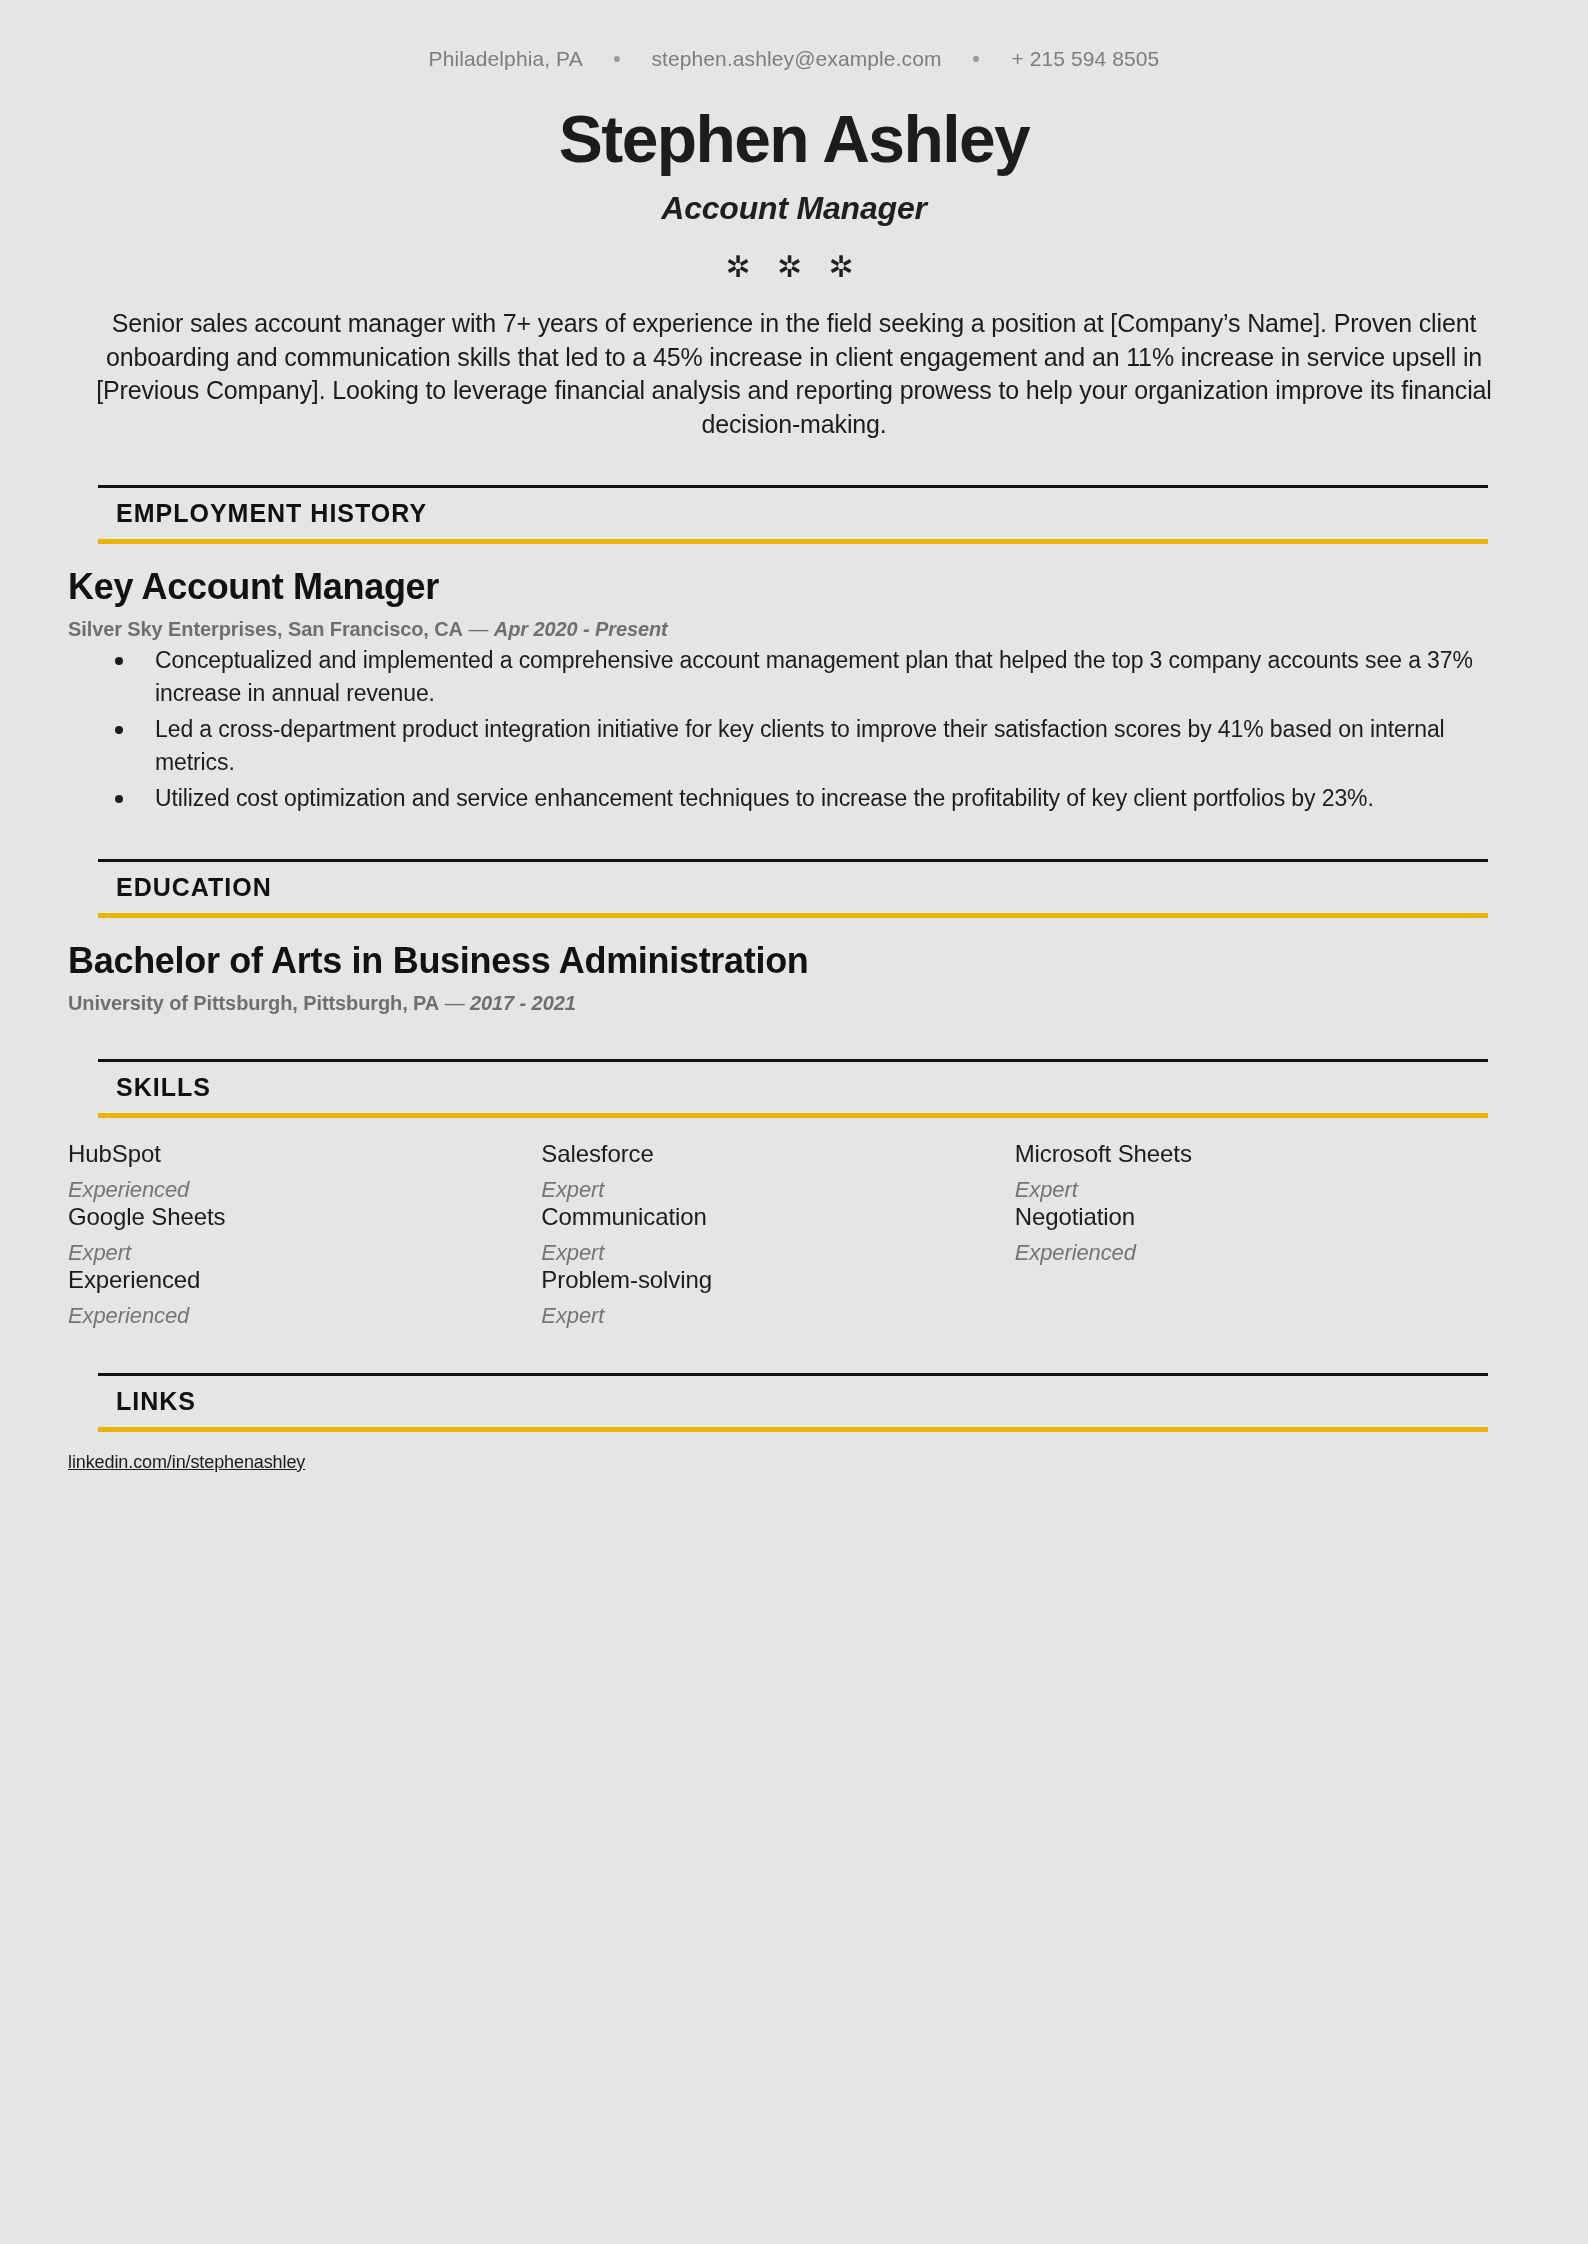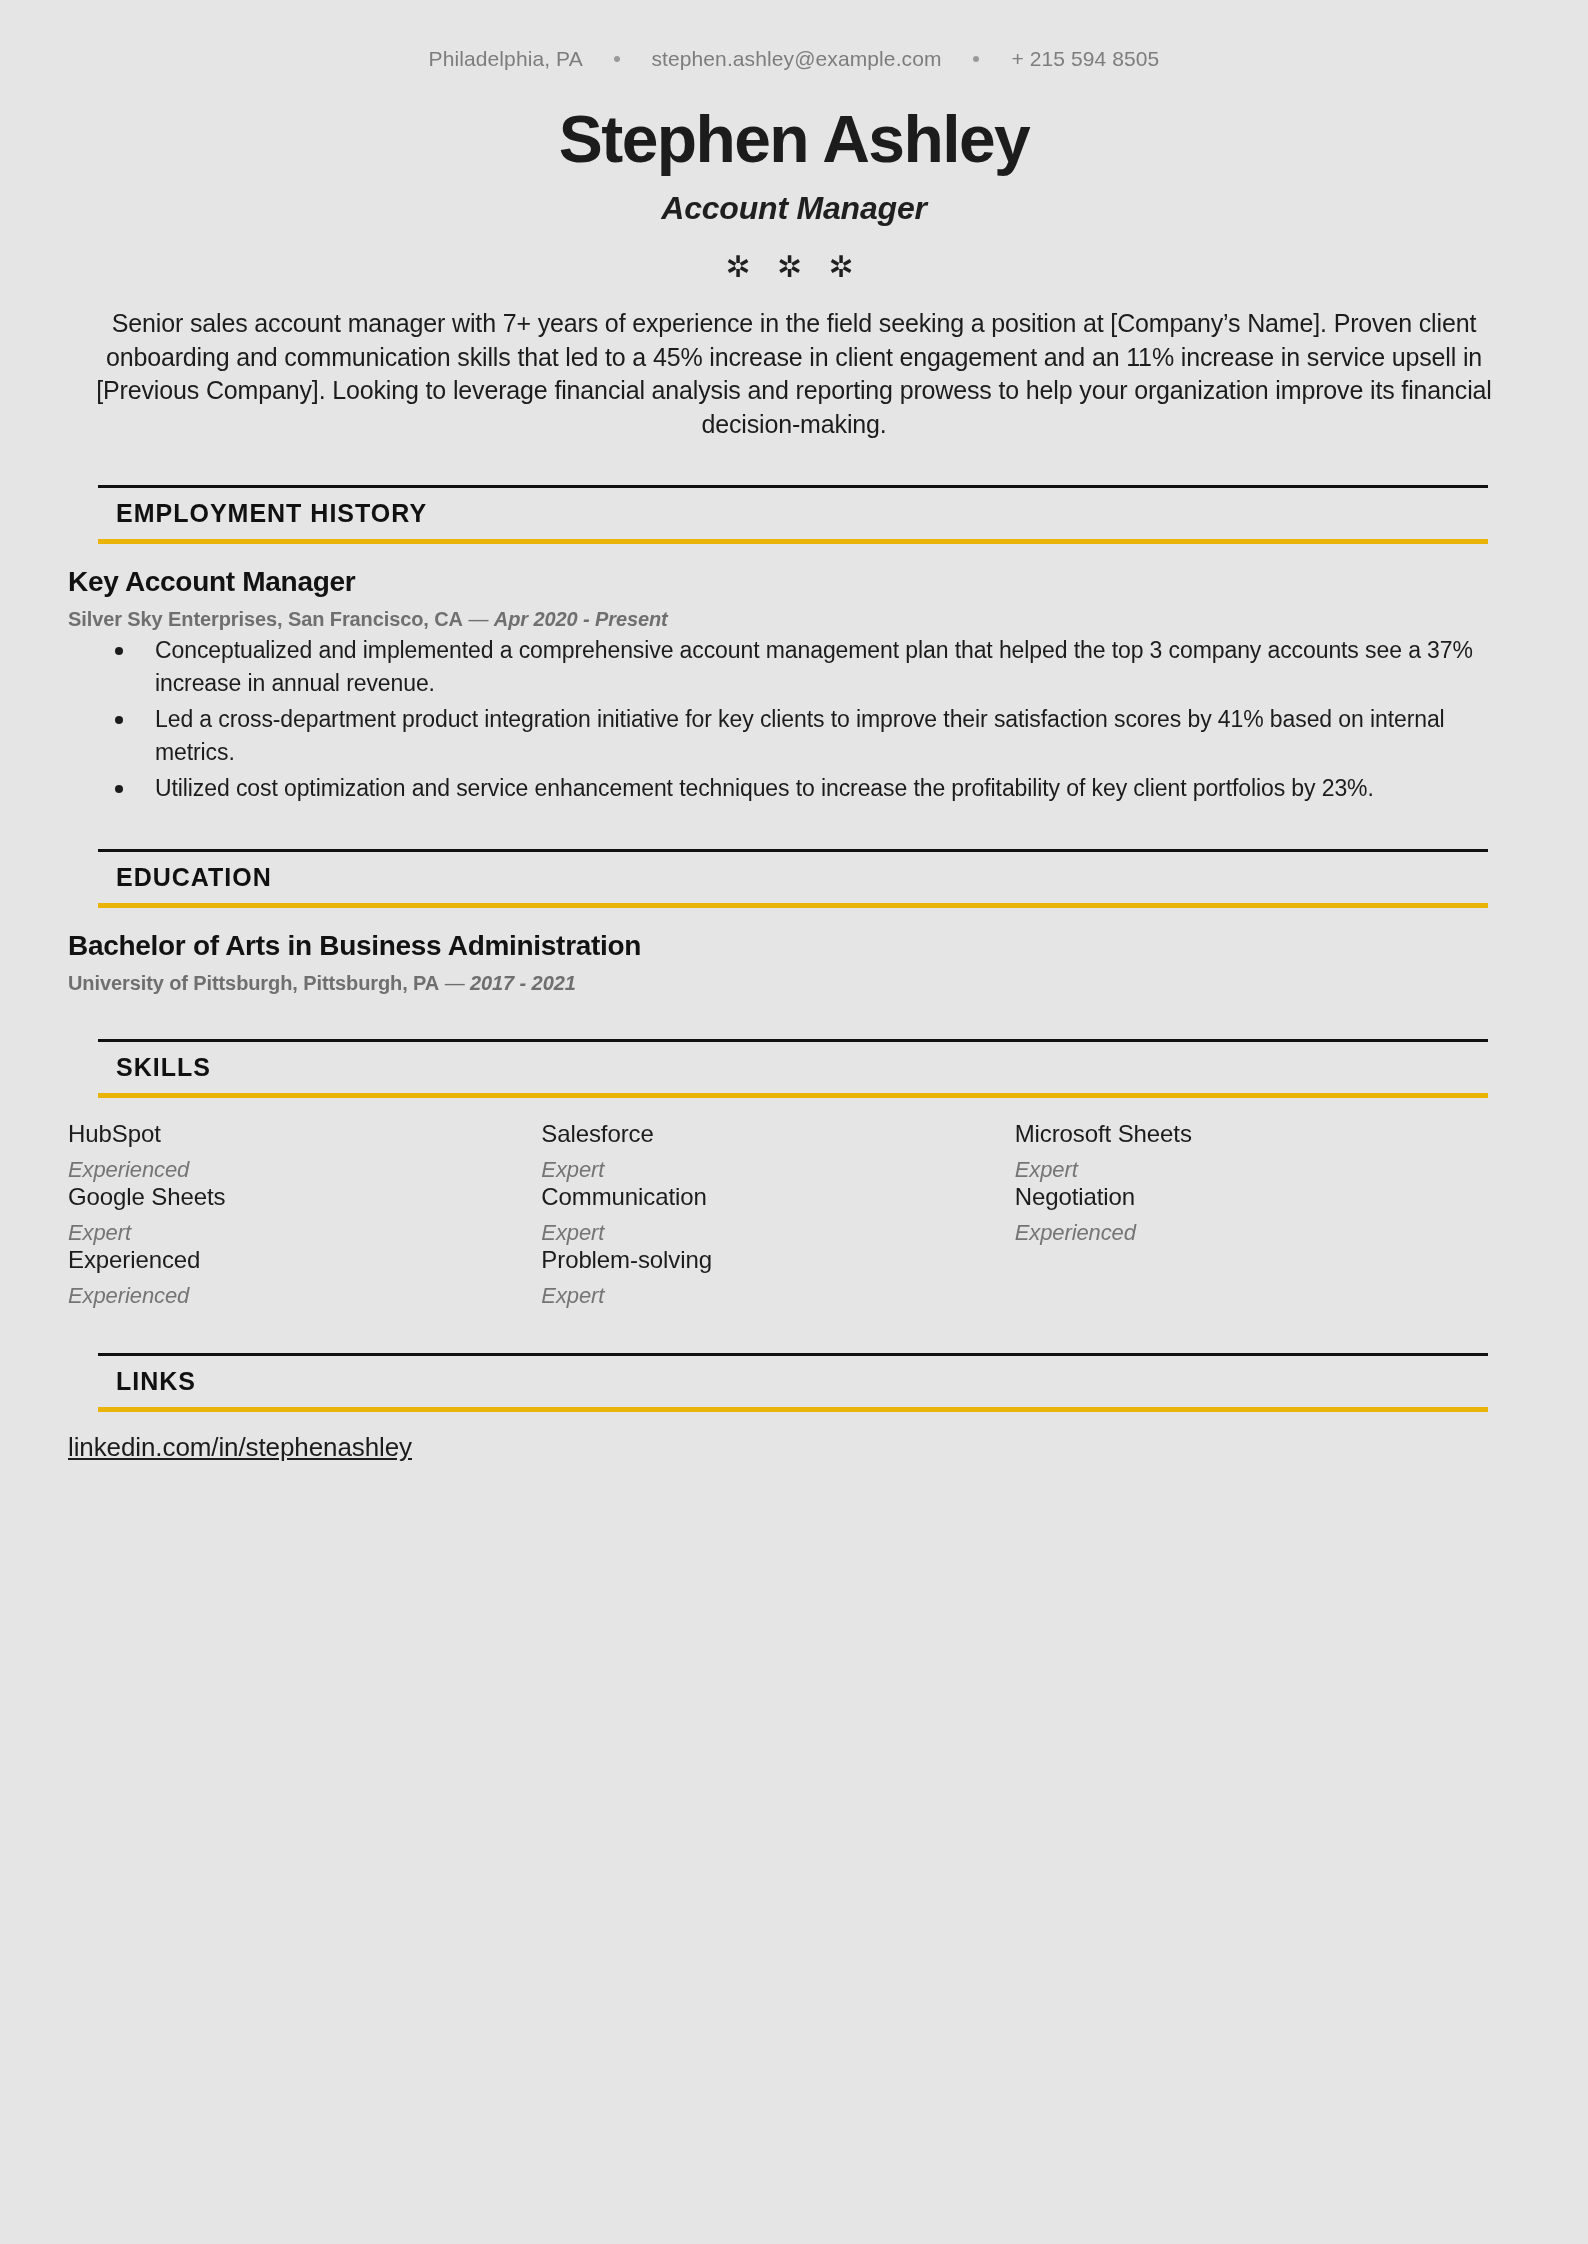--- a/index.html
+++ b/index.html
@@ -87,21 +87,21 @@
     font-size: 25px;
     font-weight: 700;
     letter-spacing: 1.0px;
     color: #111111;
     text-transform: uppercase;
   }
   .section-body { margin: 0 100px 0 68px; }
 
   .entry { margin-top: 22px; }
   .entry-title {
-    font-size: 28px;
+    font-size: 36px;
     font-weight: 700;
     color: #121212;
     letter-spacing: -0.3px;
   }
   .entry-meta {
     margin-top: 10px;
     font-size: 20px;
     color: #6f6f6f;
     letter-spacing: -0.1px;
   }
@@ -149,21 +149,21 @@
     font-size: 22px;
     font-style: italic;
     color: #757575;
     margin-top: 9px;
     letter-spacing: -0.1px;
   }
 
   
   .link-item {
     margin-top: 20px;
-    font-size: 26px;
+    font-size: 18px;
     color: #1c1c1c;
     text-decoration: underline;
     display: inline-block;
     letter-spacing: -0.1px;
   }
 </style>
 </head>
 <body>
 
 <div class="page">

